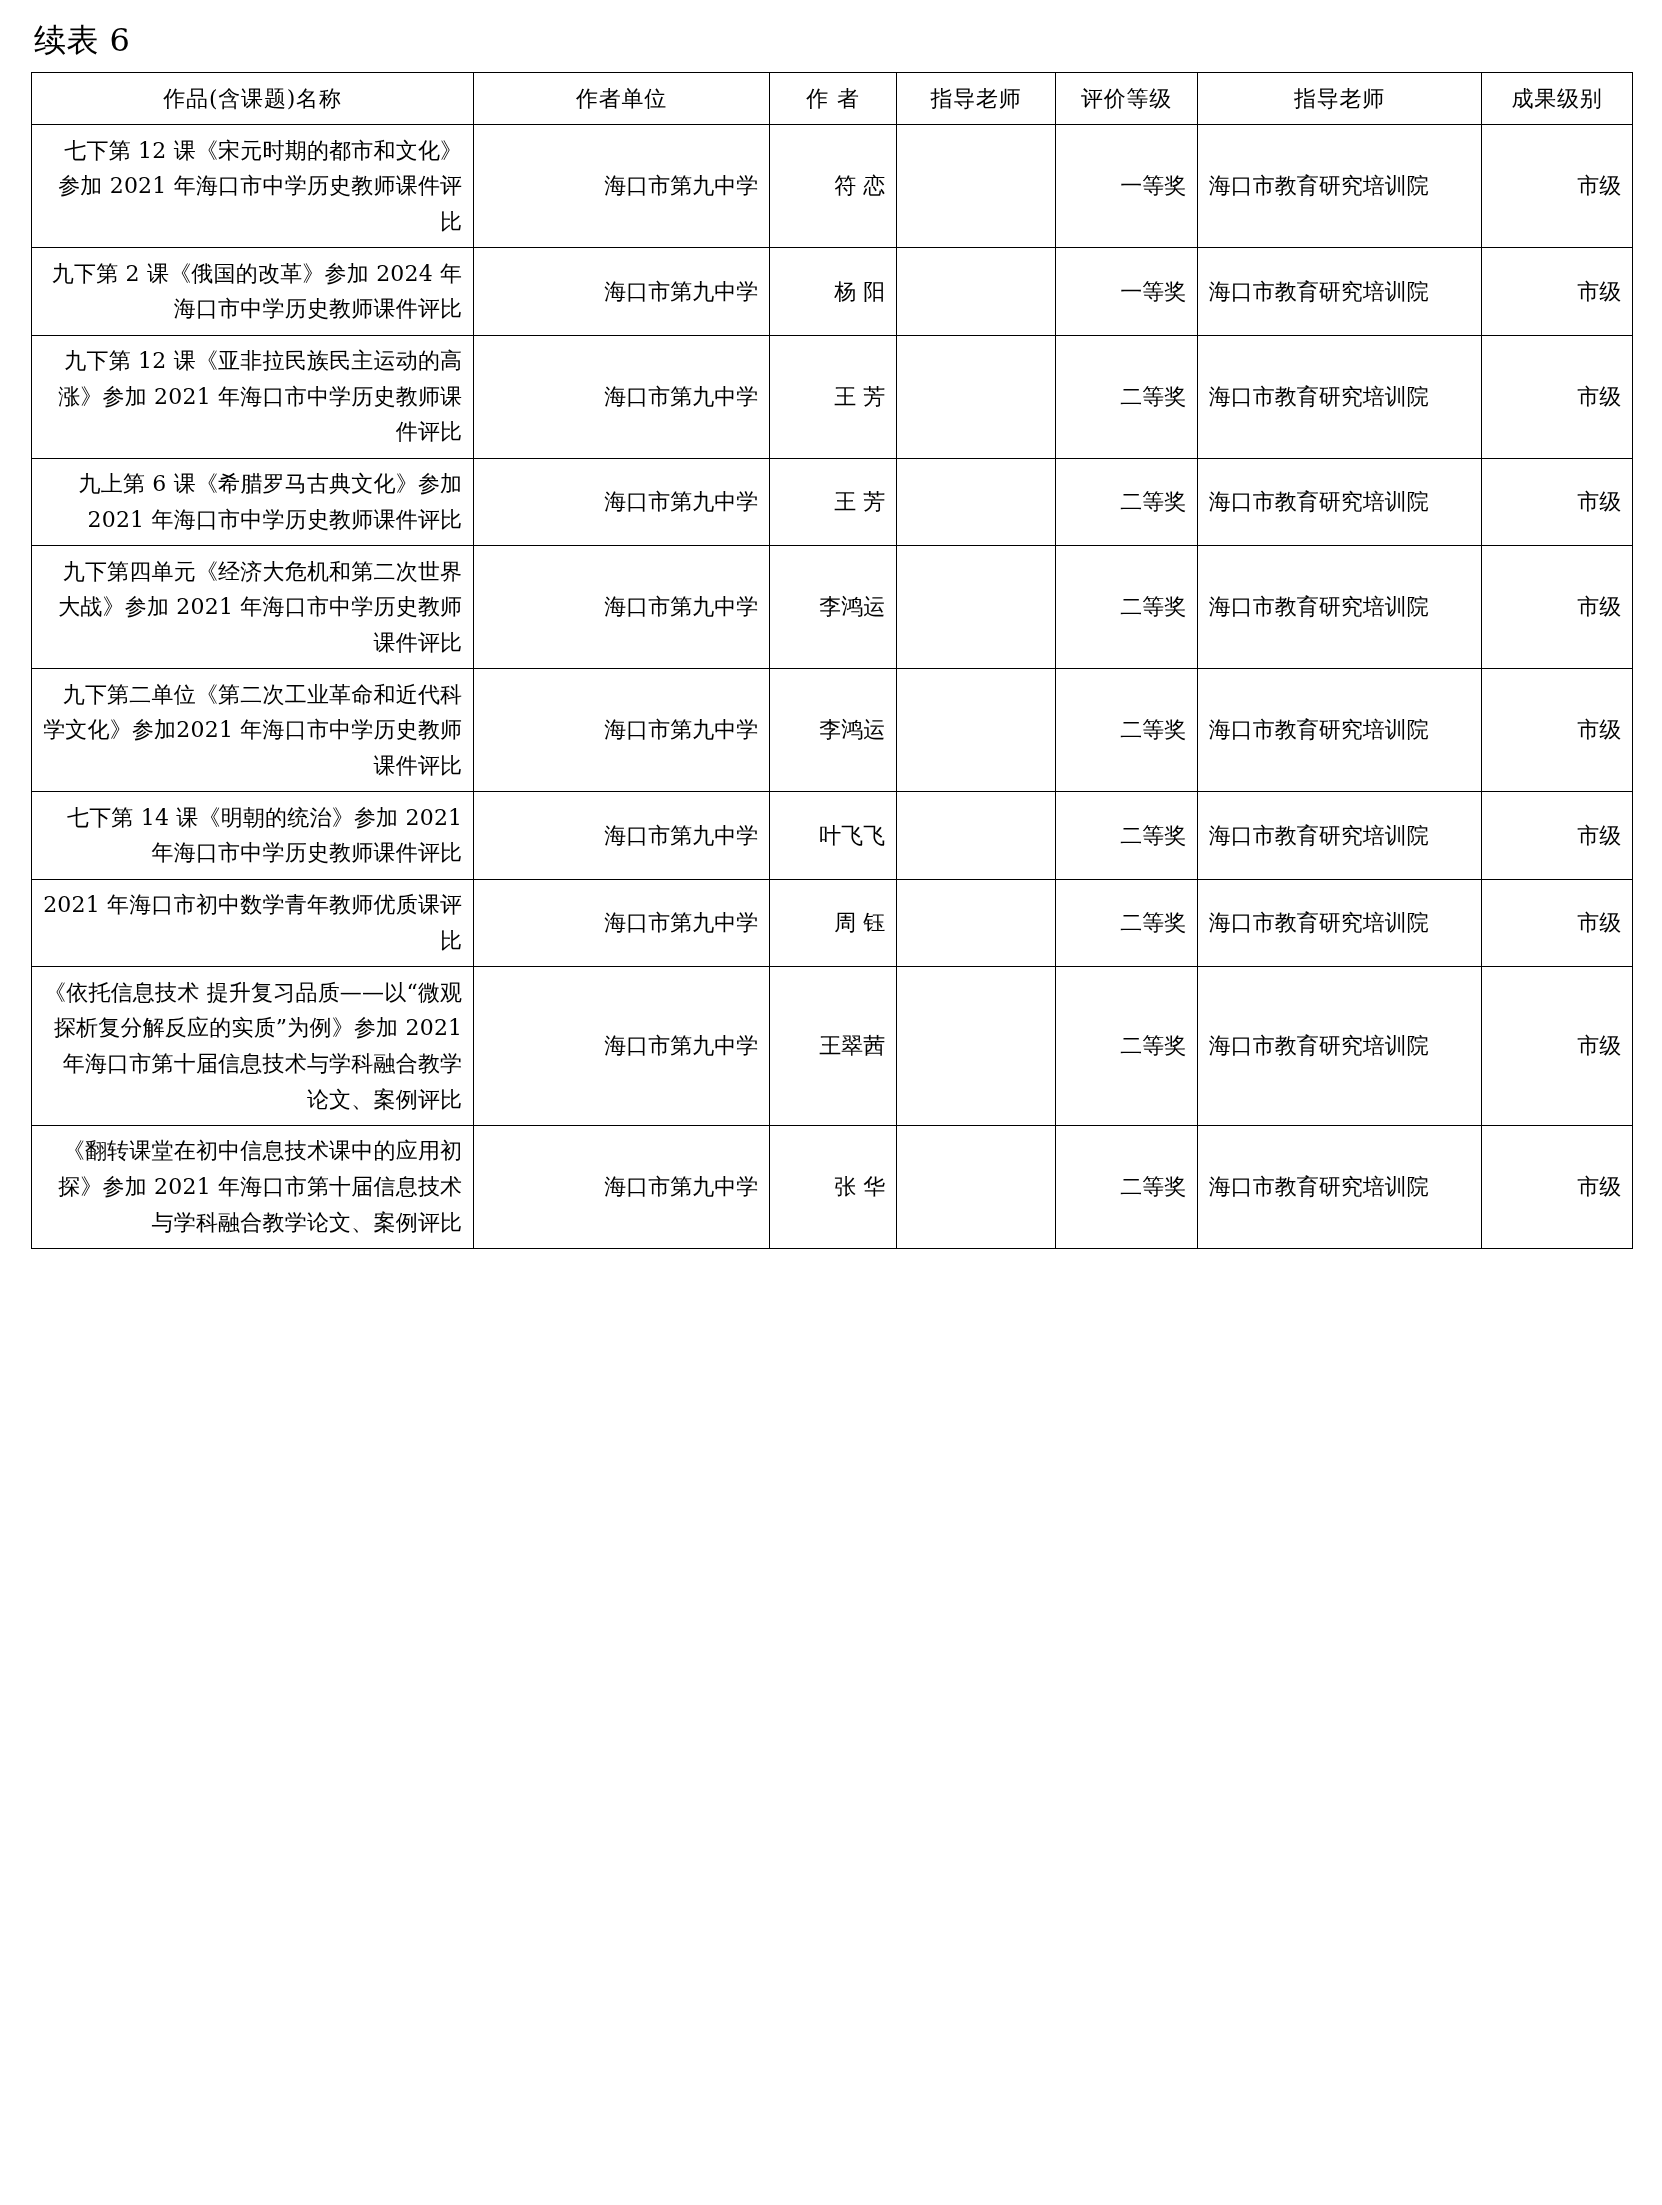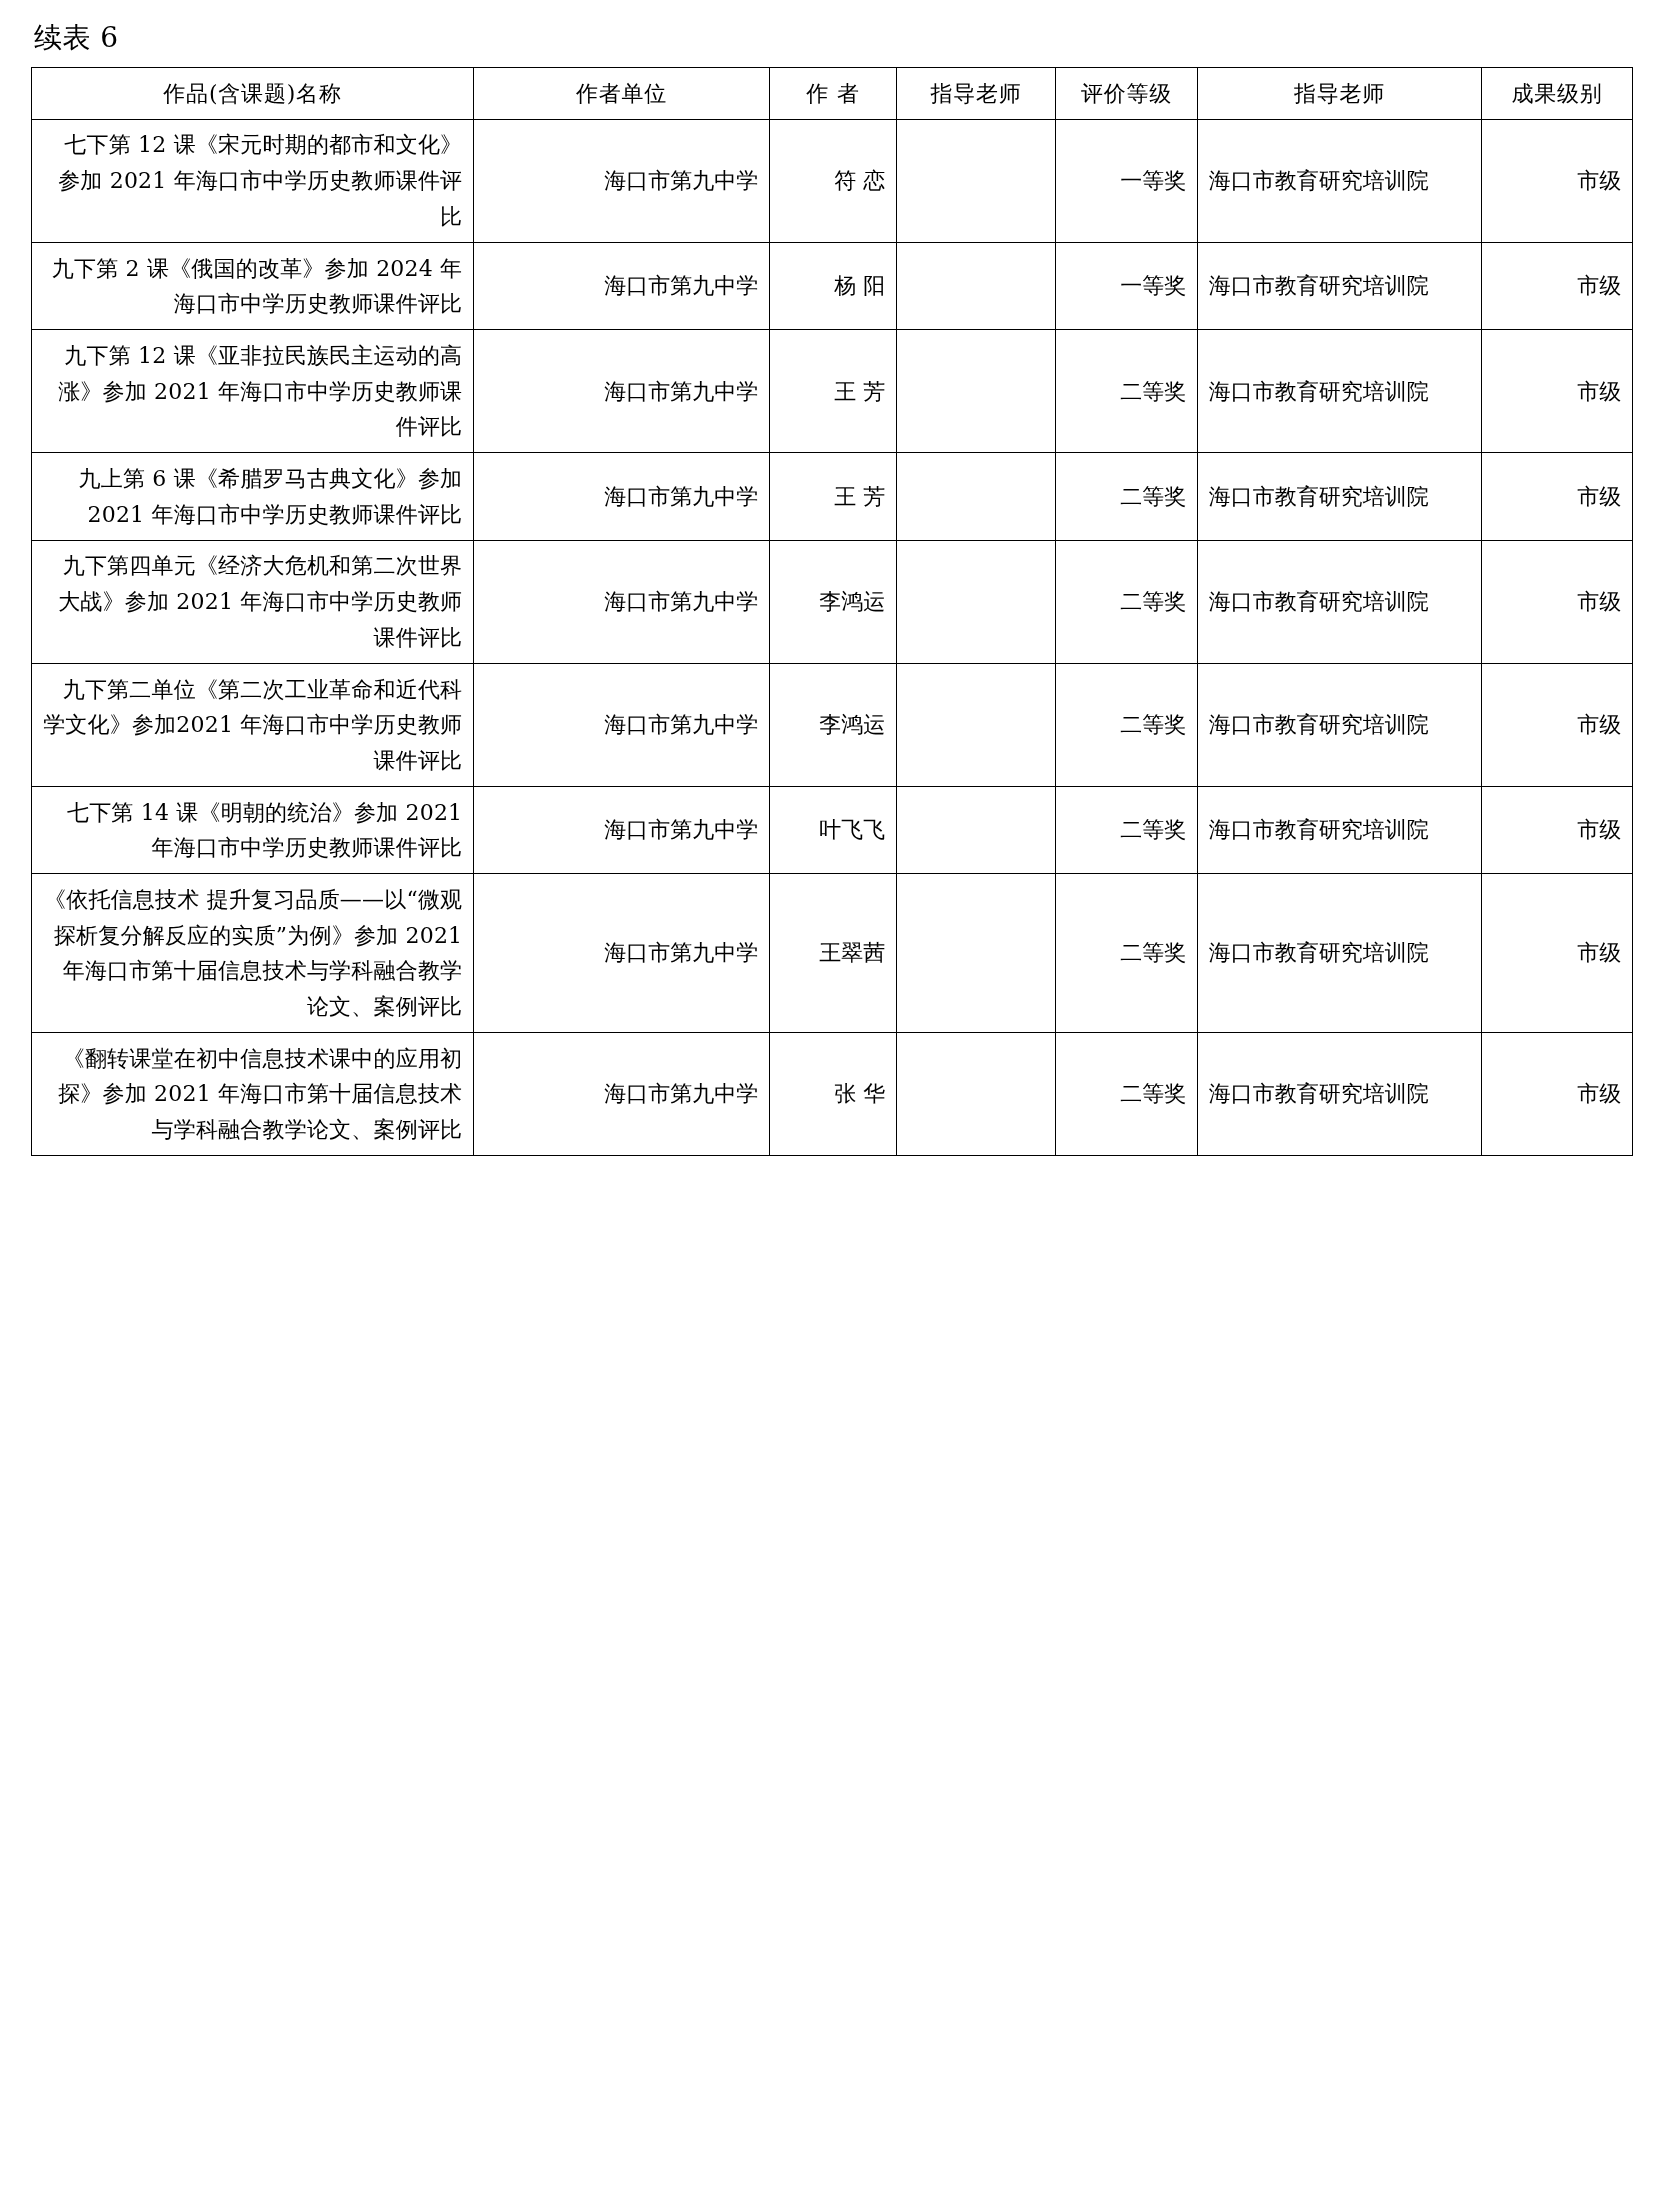--- a/index.html
+++ b/index.html
@@ -11,21 +11,21 @@
     width: 1662px;
     font-family: "DejaVu Serif", "Liberation Serif", serif;
     color: #000000;
   }
   .page {
     width: 1662px;
     box-sizing: border-box;
     padding: 20px 31px 31px 31px;
   }
   .doc-title {
-    font-size: 28px;
+    font-size: 32px;
     line-height: 1.3;
     margin: 0 0 10.7px 3.1px;
     letter-spacing: 0.4px;
   }
   table.data-table {
     border-collapse: collapse;
     width: 1601px;
     table-layout: fixed;
   }
   table.data-table td, table.data-table th {
@@ -151,20 +151,29 @@
         <tr>
           <td class="name">七下第 14 课《明朝的统治》参加 2021 年海口市中学历史教师课件评比</td>
           <td class="center">海口市第九中学</td>
           <td class="center">叶飞飞</td>
           <td class="center"></td>
           <td class="center">二等奖</td>
           <td class="review">海口市教育研究培训院</td>
           <td class="center">市级</td>
         </tr>
         <tr>
+          <td class="name">2021 年海口市初中数学青年教师优质课评比</td>
+          <td class="center">海口市第九中学</td>
+          <td class="center">周 钰</td>
+          <td class="center"></td>
+          <td class="center">二等奖</td>
+          <td class="review">海口市教育研究培训院</td>
+          <td class="center">市级</td>
+        </tr>
+        <tr>
           <td class="name">《依托信息技术 提升复习品质——以“微观探析复分解反应的实质”为例》参加 2021 年海口市第十届信息技术与学科融合教学论文、案例评比</td>
           <td class="center">海口市第九中学</td>
           <td class="center">王翠茜</td>
           <td class="center"></td>
           <td class="center">二等奖</td>
           <td class="review">海口市教育研究培训院</td>
           <td class="center">市级</td>
         </tr>
         <tr>
           <td class="name">《翻转课堂在初中信息技术课中的应用初探》参加 2021 年海口市第十届信息技术与学科融合教学论文、案例评比</td>

